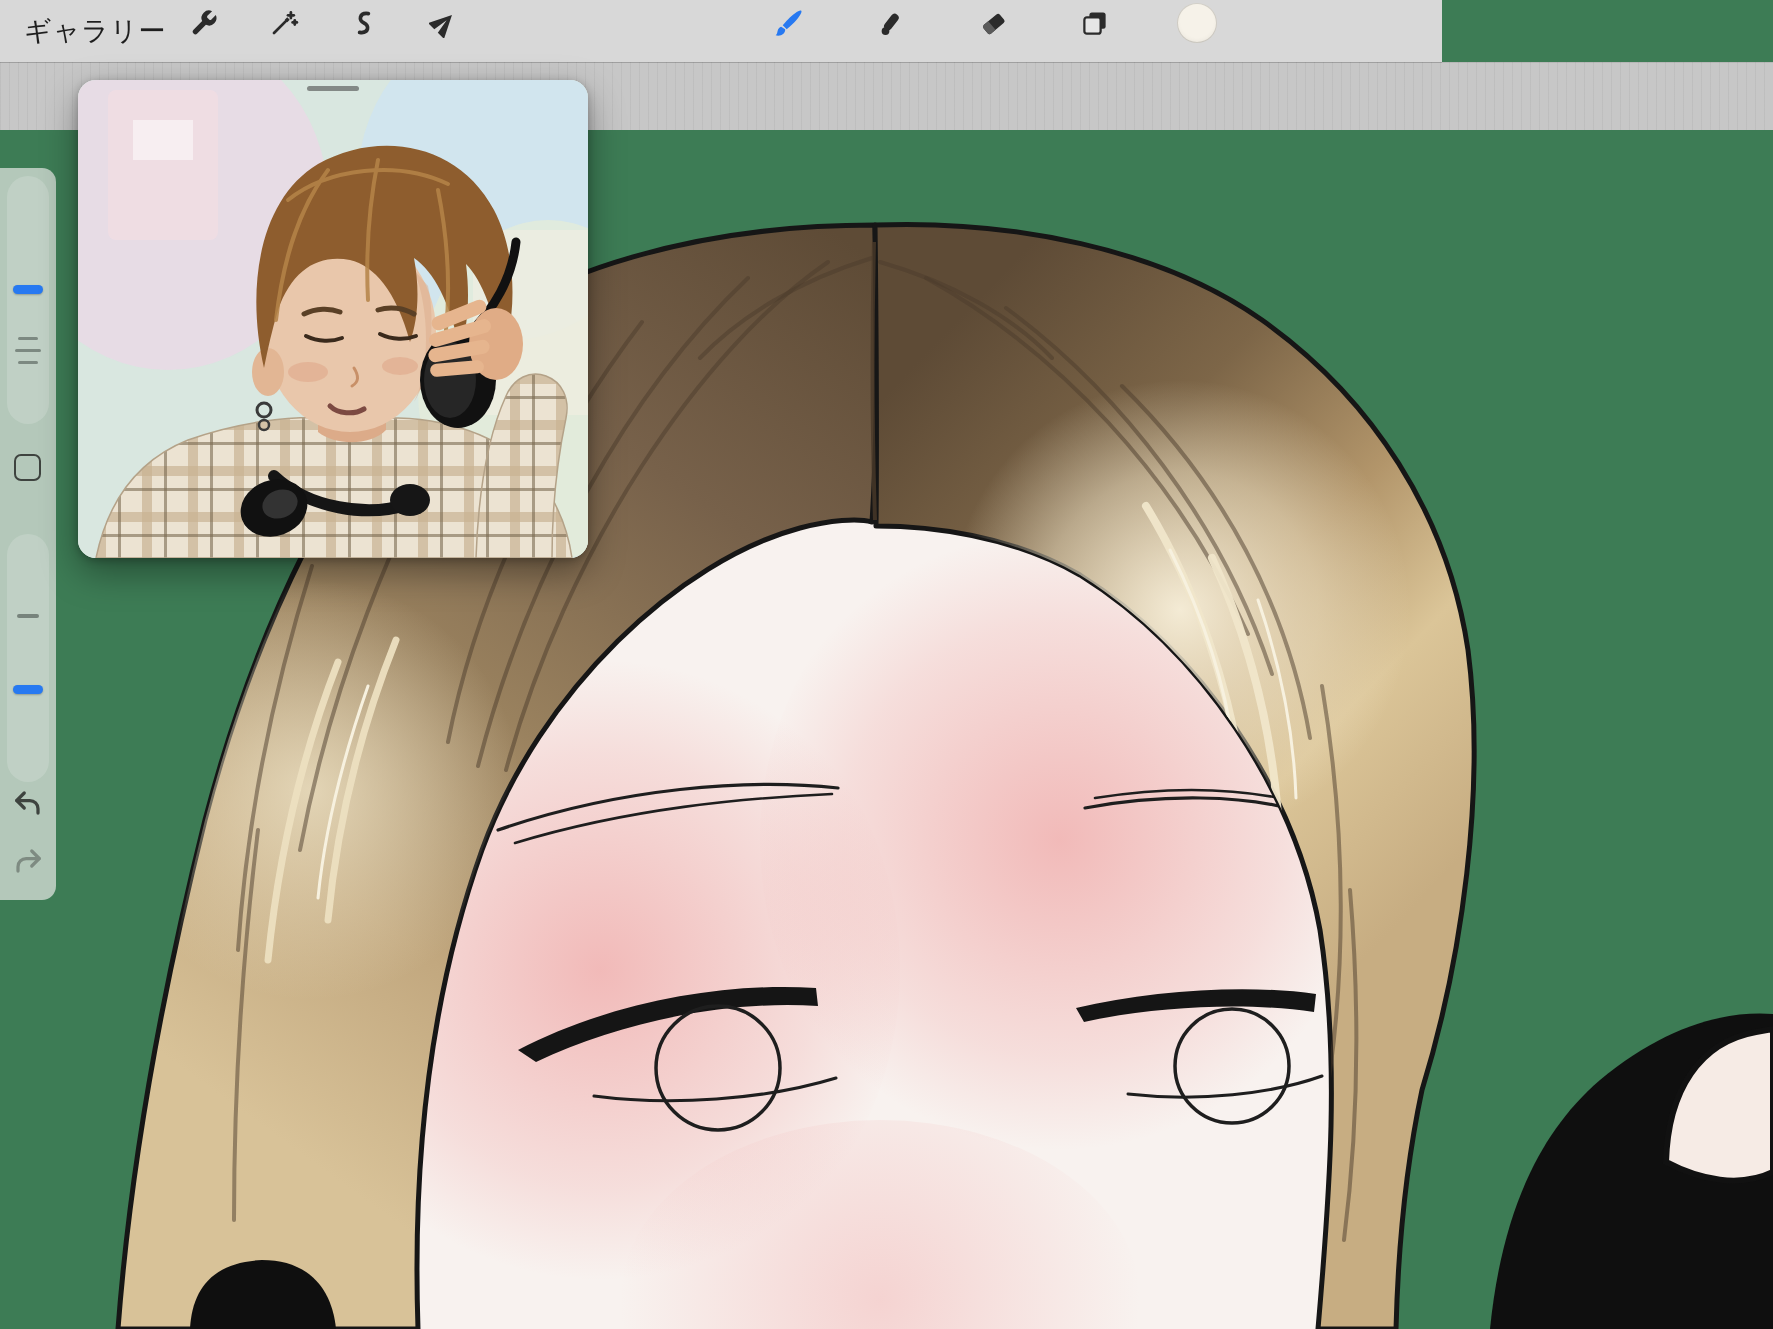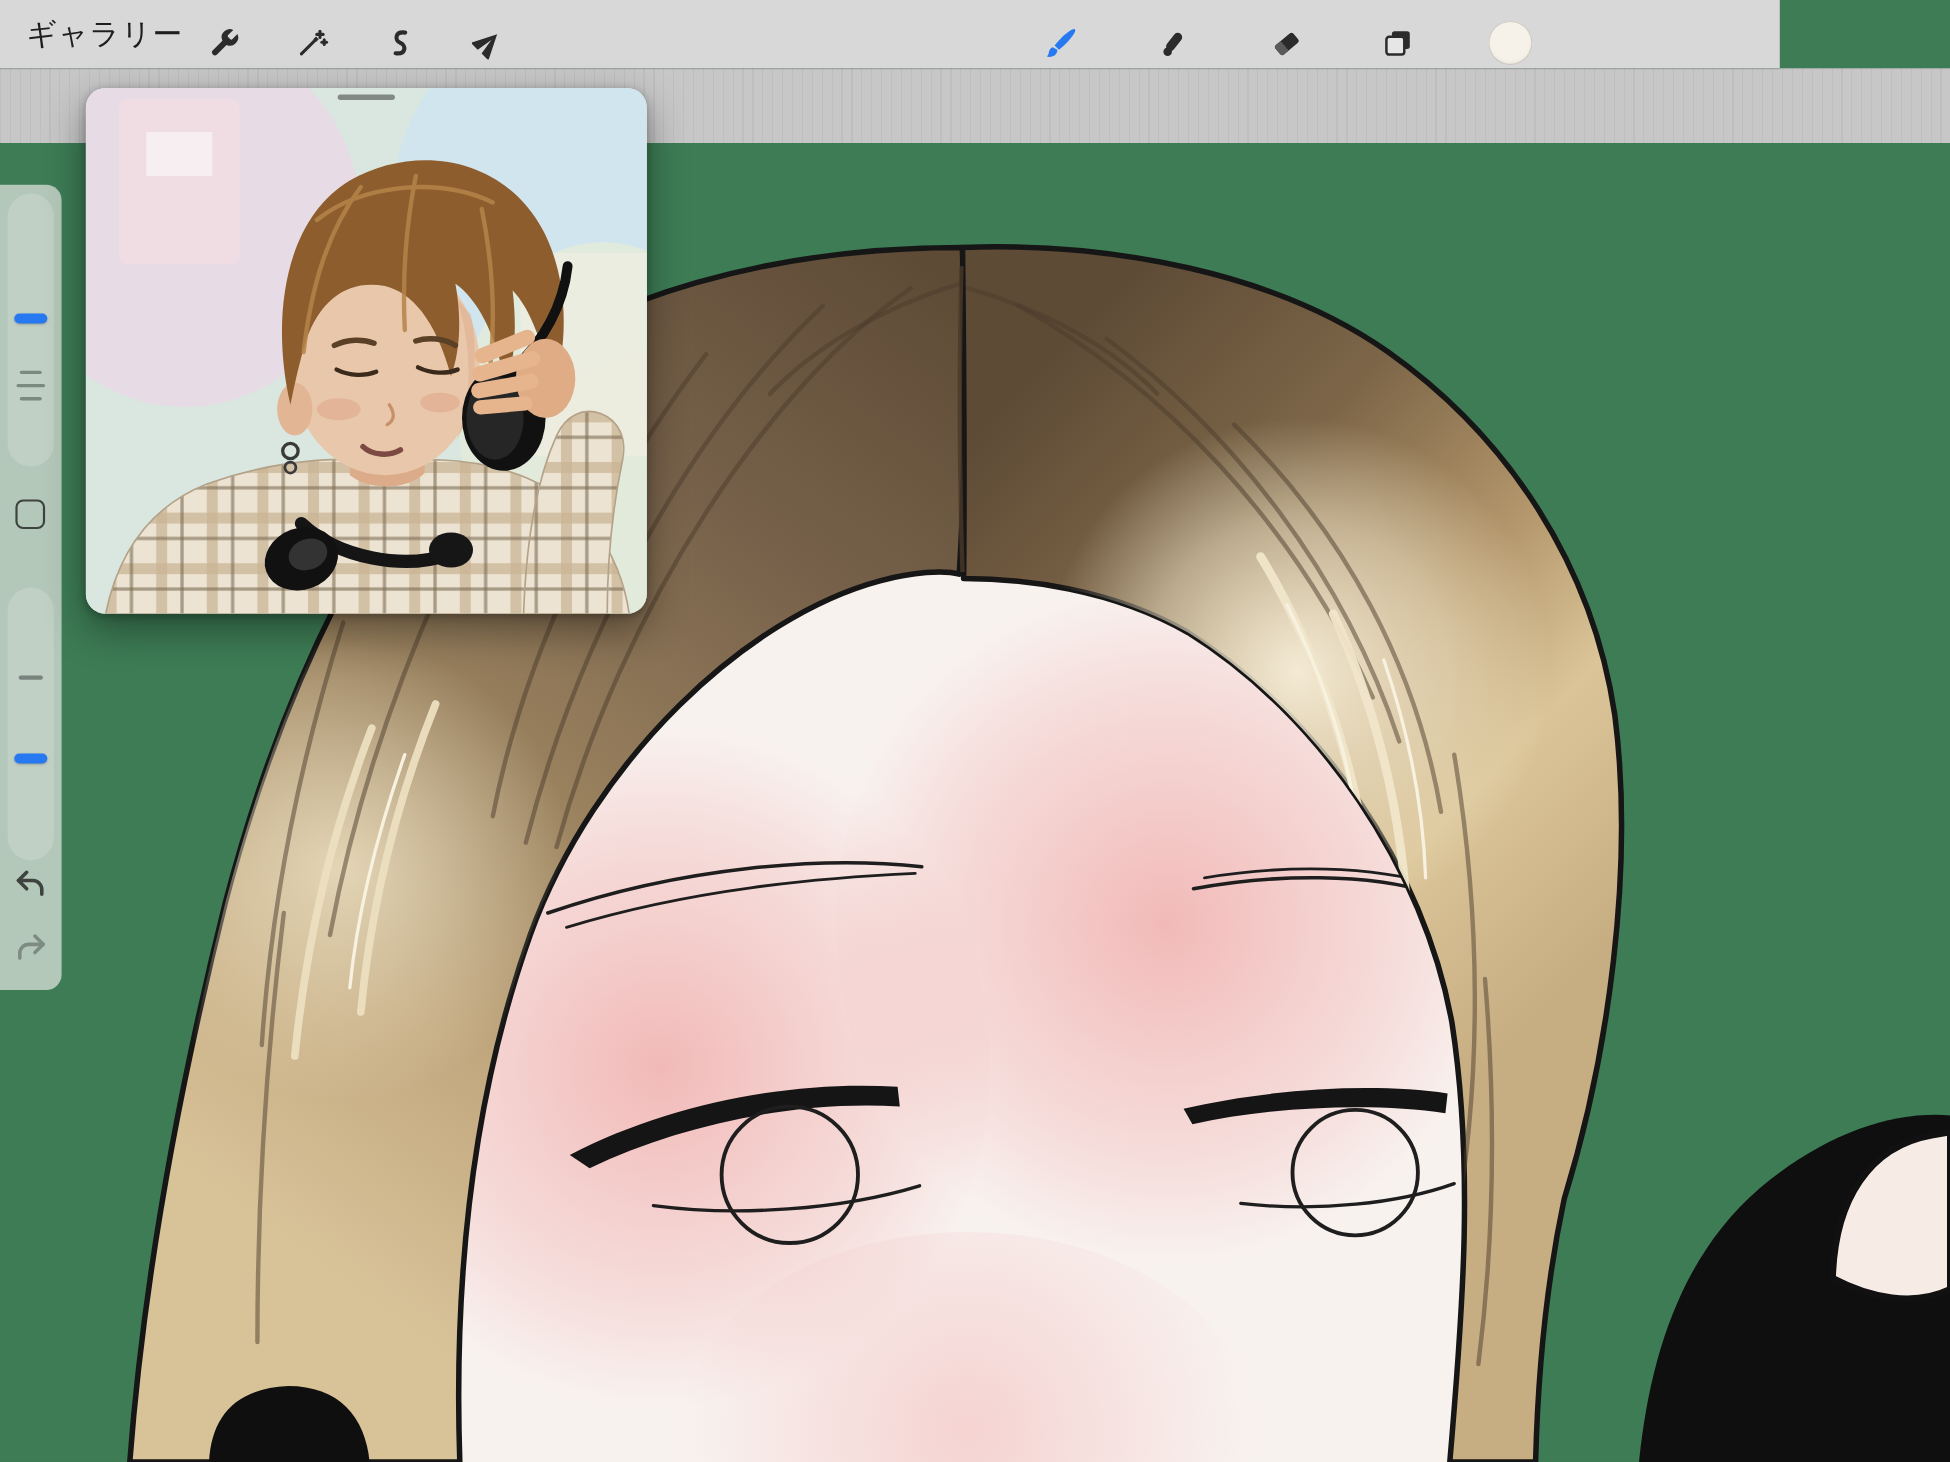--- a/index.html
+++ b/index.html
@@ -17,22 +17,22 @@
   
   .workspace-band{
     position:absolute;left:0;top:62px;width:1773px;height:68px;
     background-color:#c7c7c7;
     background-image:repeating-linear-gradient(90deg, rgba(0,0,0,0.045) 0 1px, transparent 1px 9px);
     box-shadow:0 1px 0 rgba(0,0,0,0.08) inset;
   }
 
   
   .toolbar{
-    position:absolute;top:0;left:0;width:1618px;height:62px;
-    background:#d8d8d8;display:flex;align-items:flex-end;
+    position:absolute;top:0;left:0;width:1442px;height:62px;
+    background:#d8d8d8;display:flex;align-items:flex-start;
     box-shadow:0 1px 0 rgba(0,0,0,0.12);
     z-index:30;
   }
   .gallery-btn{
     margin-left:24px;font-size:27px;line-height:62px;color:#1e1e1e;
     background:none;border:none;padding:0;cursor:pointer;letter-spacing:1px;
     font-family:inherit;
   }
   .left-tools{display:flex;align-items:center;gap:34px;margin-left:14px;}
   .right-tools{margin-left:auto;display:flex;align-items:center;gap:56px;margin-right:222px;}

